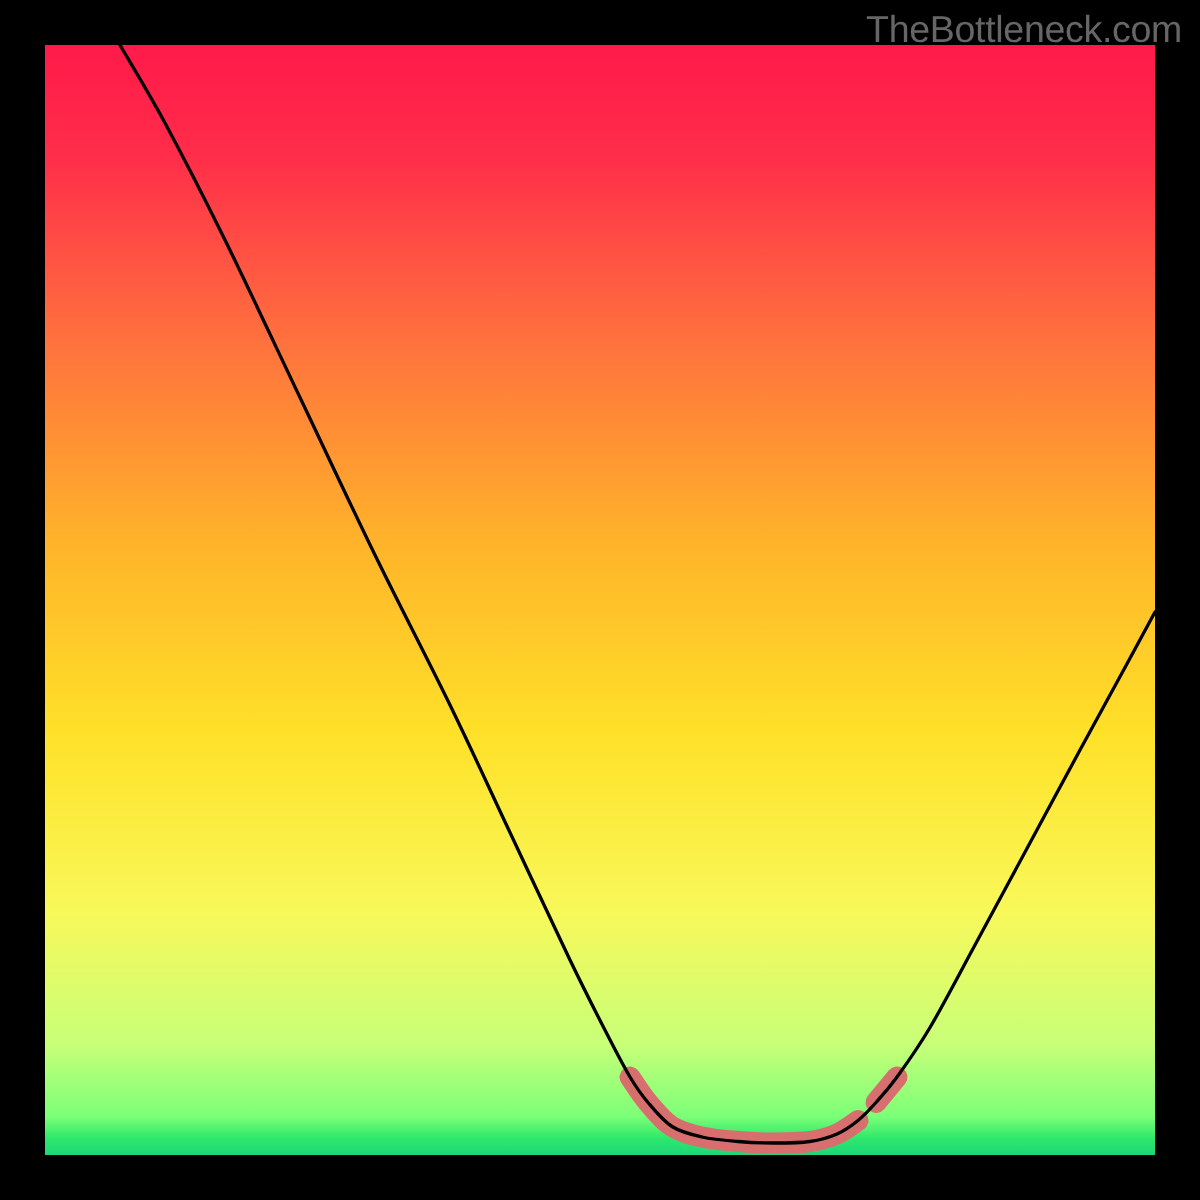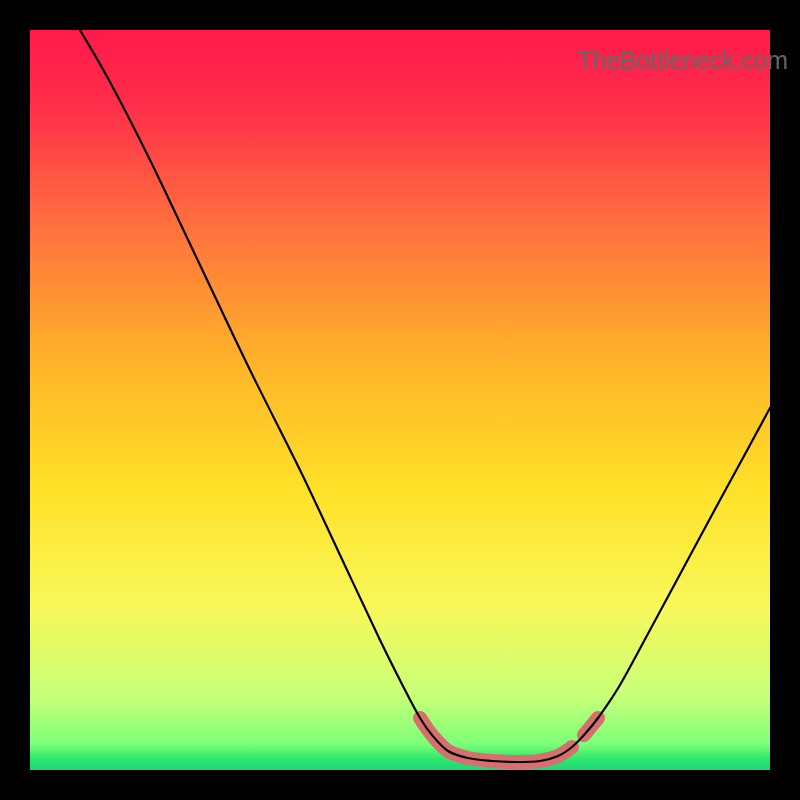--- a/index.html
+++ b/index.html
@@ -19,21 +19,20 @@
   }
   .watermark {
     position: absolute;
     top: 6px;
     right: 12px;
     color: #666;
     font-size: 25px;
     font-weight: 400;
     letter-spacing: -0.2px;
     z-index: 10;
-    margin-top: 40px;
   }
   svg {
     position: absolute;
     top: 0;
     left: 0;
   }
 </style>
 </head>
 <body>
 

